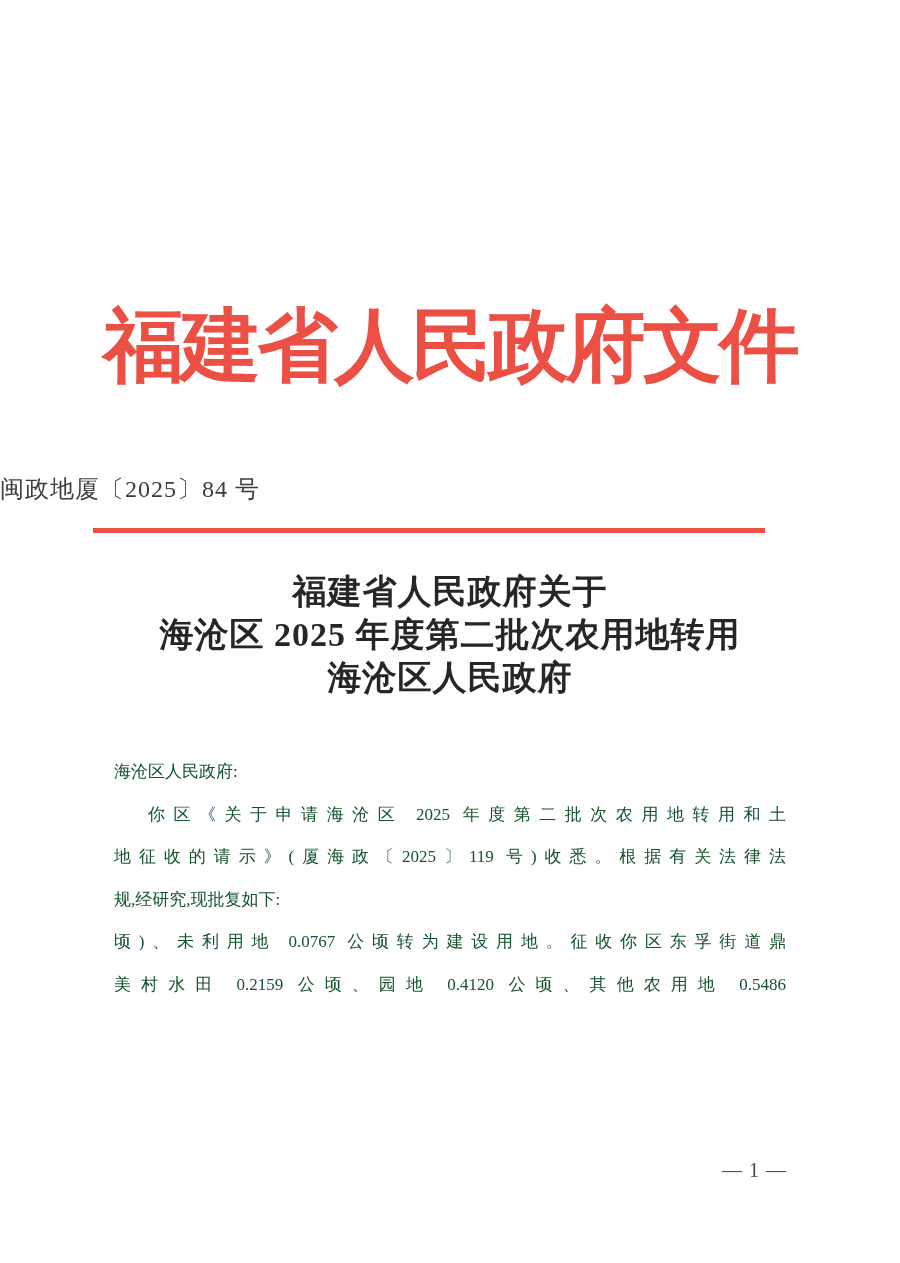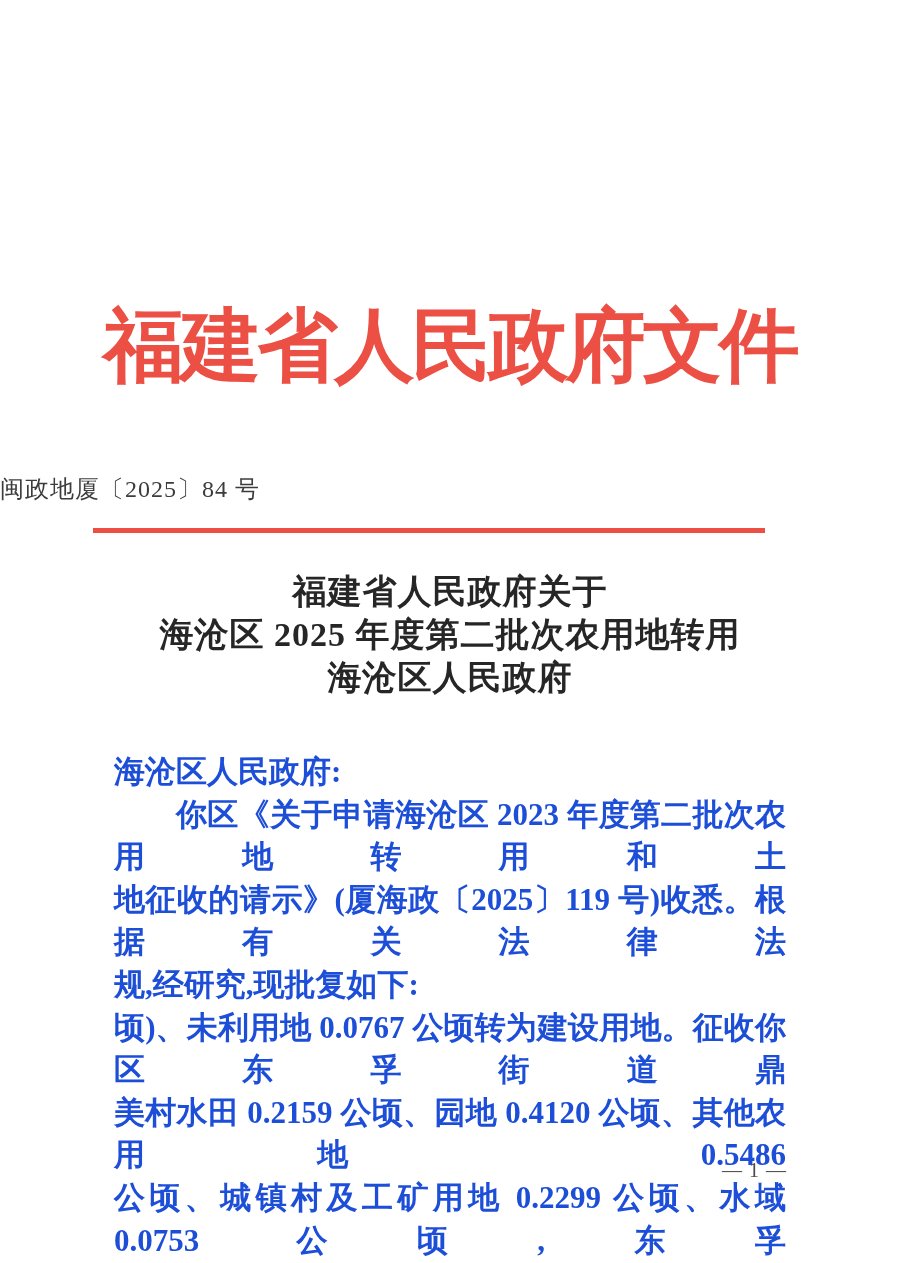--- a/index.html
+++ b/index.html
@@ -55,24 +55,23 @@
     font-weight: bold;
     line-height: 43px;
     color: #262626;
     letter-spacing: 1px;
   }
   .bodytext {
     position: absolute;
     top: 751px;
     left: 114px;
     width: 672px;
-    font-size: 31px;
+    font-size: 17px;
     line-height: 42.6px;
-    color: #1d4ed8;
-    font-weight: bold;
+    color: #14532d;
   }
   .ln { width: 100%; }
   .ln.j { text-align: justify; text-align-last: justify; }
   .ln.ind { text-indent: 2em; }
   .pagenum {
     position: absolute;
     top: 1158px;
     right: 113px;
     font-size: 20px;
     line-height: 1.2;
@@ -92,23 +91,22 @@
   <div class="redline"></div>
 
   <div class="doc-title">
     <div class="title-line">福建省人民政府关于</div>
     <div class="title-line">海沧区 2025 年度第二批次农用地转用</div>
     <div class="title-line">海沧区人民政府</div>
   </div>
 
   <div class="bodytext">
     <div class="ln">海沧区人民政府:</div>
-    <div class="ln j ind">你区《关于申请海沧区 2023 年度第二批次农用地转用和土</div>
+    <div class="ln j ind">你区《关于申请海沧区 2025 年度第二批次农用地转用和土</div>
     <div class="ln j">地征收的请示》(厦海政〔2025〕119 号)收悉。根据有关法律法</div>
     <div class="ln">规,经研究,现批复如下:</div>
     <div class="ln j">顷)、未利用地 0.0767 公顷转为建设用地。征收你区东孚街道鼎</div>
     <div class="ln j">美村水田 0.2159 公顷、园地 0.4120 公顷、其他农用地 0.5486</div>
-    <div class="ln j">公顷、城镇村及工矿用地 0.2299 公顷、水域 0.0753 公顷,东孚</div>
   </div>
 
   <div class="pagenum">— 1 —</div>
 
 </div>
 
 </body></html>

